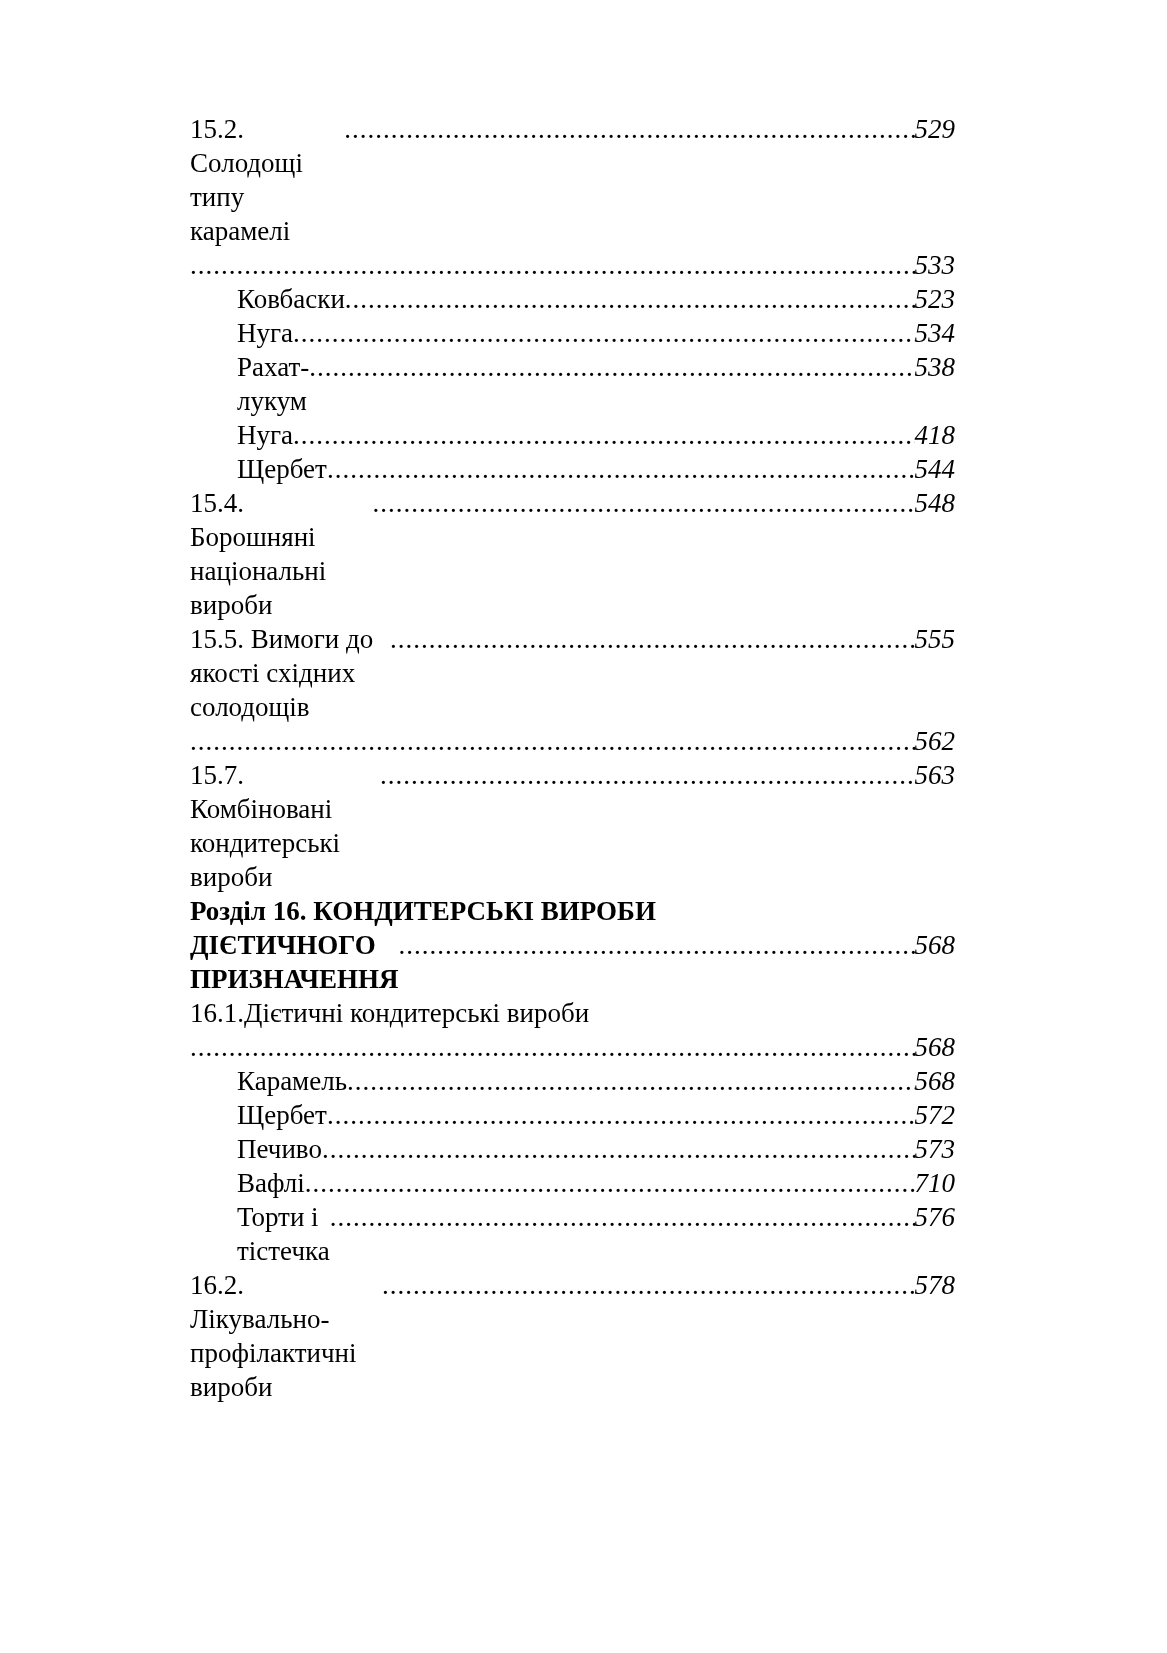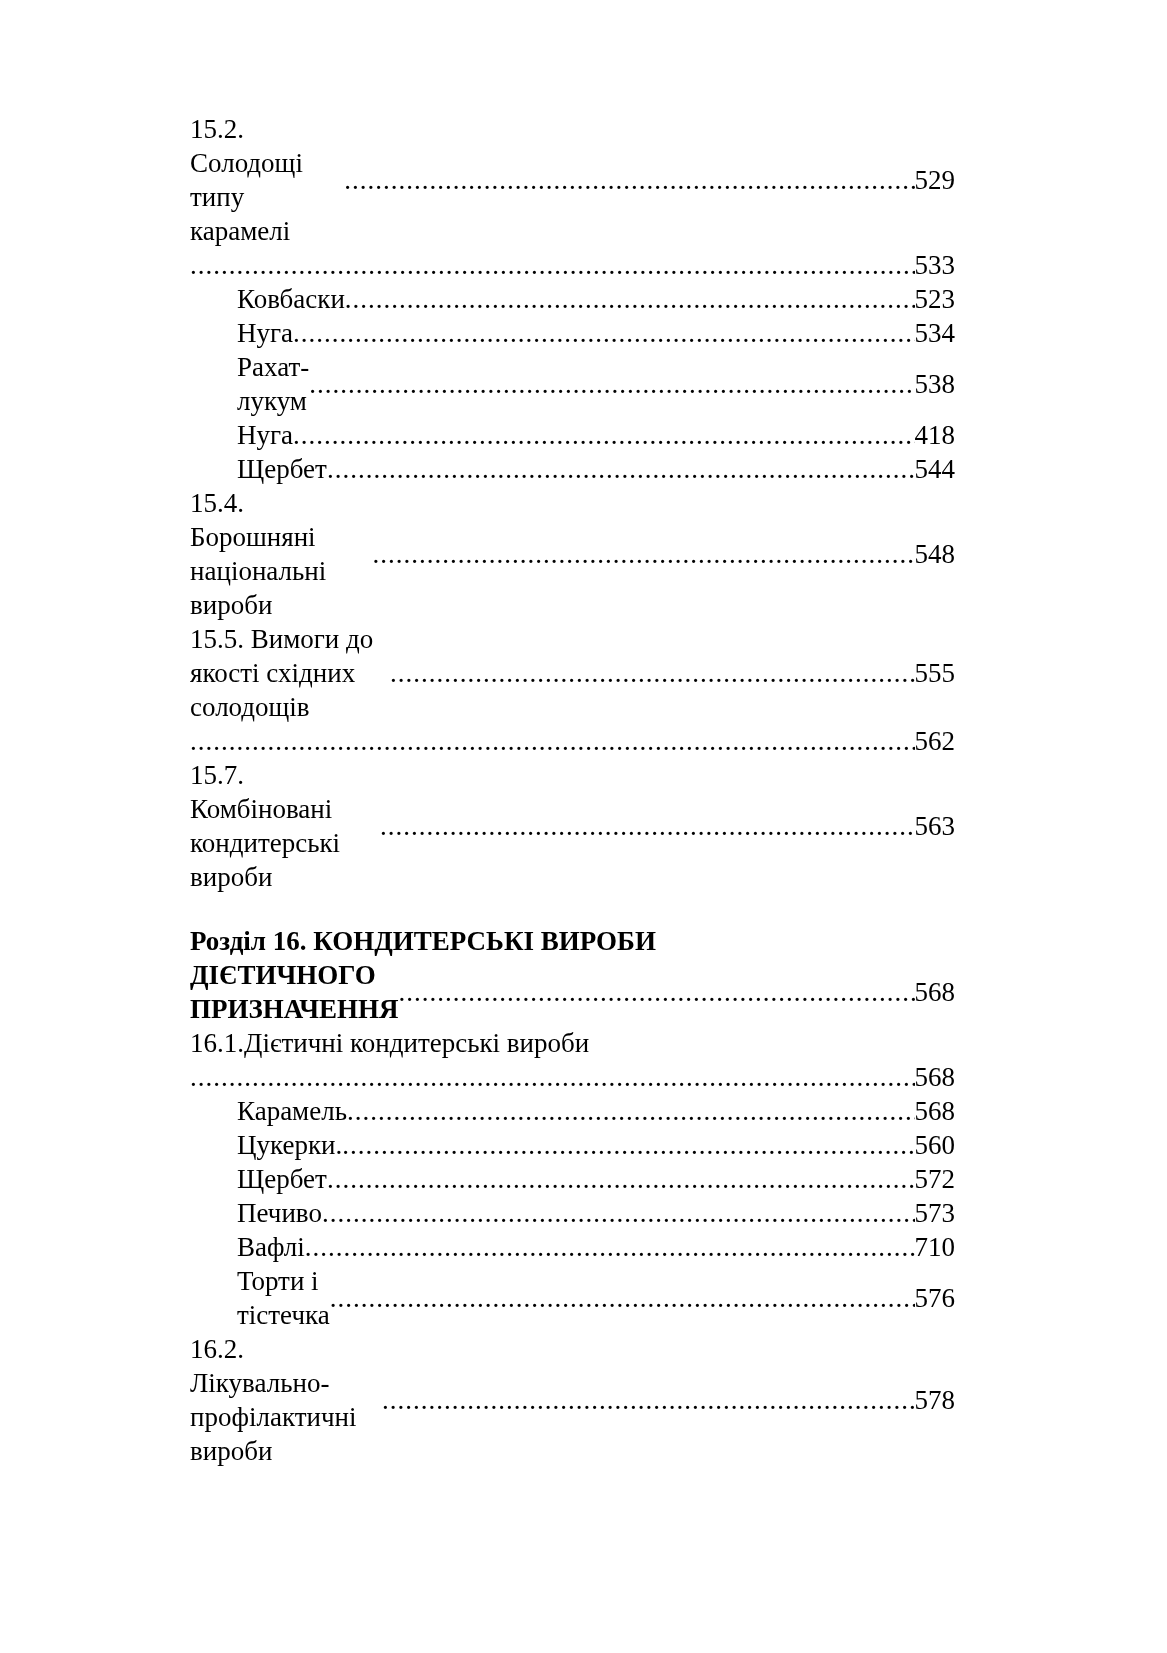--- a/index.html
+++ b/index.html
@@ -20,49 +20,49 @@
     box-sizing: border-box;
     width: 1167px;
     height: 1653px;
     padding: 112px 0 0 145px;
   }
   .toc {
     margin-left: 45px;
     width: 765px;
   }
   .entry.gap {
-    margin-top: 30px;
   }
   .entry.bold .label {
     font-weight: bold;
   }
   .entry.indent {
     padding-left: 47px;
   }
   .line {
     display: flex;
-    align-items: center;
+    align-items: flex-start;
   }
   .label {
     white-space: pre-wrap;
     flex: 0 1 auto;
   }
   .leader {
     flex: 1 1 auto;
     overflow: hidden;
     white-space: nowrap;
     min-width: 12px;
   }
   .leader::after {
     content: "...................................................................................................................................................................";
     letter-spacing: 1px;
   }
   .pagenum {
     white-space: nowrap;
     flex: 0 0 auto;
+    font-style: italic;
   }
 </style>
 </head>
 <body>
 
 <div class="page">
   <div class="toc" id="toc">
       <div class="entry">
         <div class="line">
           <span class="label">15.2. Солодощі типу карамелі</span>
@@ -159,27 +159,20 @@
       </div>
       <div class="entry indent">
         <div class="line">
           <span class="label">Карамель</span>
           <span class="leader"></span>
           <span class="pagenum">568</span>
         </div>
       </div>
       <div class="entry indent">
         <div class="line">
-          <span class="label">Цукерки. </span>
-          <span class="leader"></span>
-          <span class="pagenum">560</span>
-        </div>
-      </div>
-      <div class="entry indent">
-        <div class="line">
           <span class="label">Щербет</span>
           <span class="leader"></span>
           <span class="pagenum">572</span>
         </div>
       </div>
       <div class="entry indent">
         <div class="line">
           <span class="label">Печиво</span>
           <span class="leader"></span>
           <span class="pagenum">573</span>

